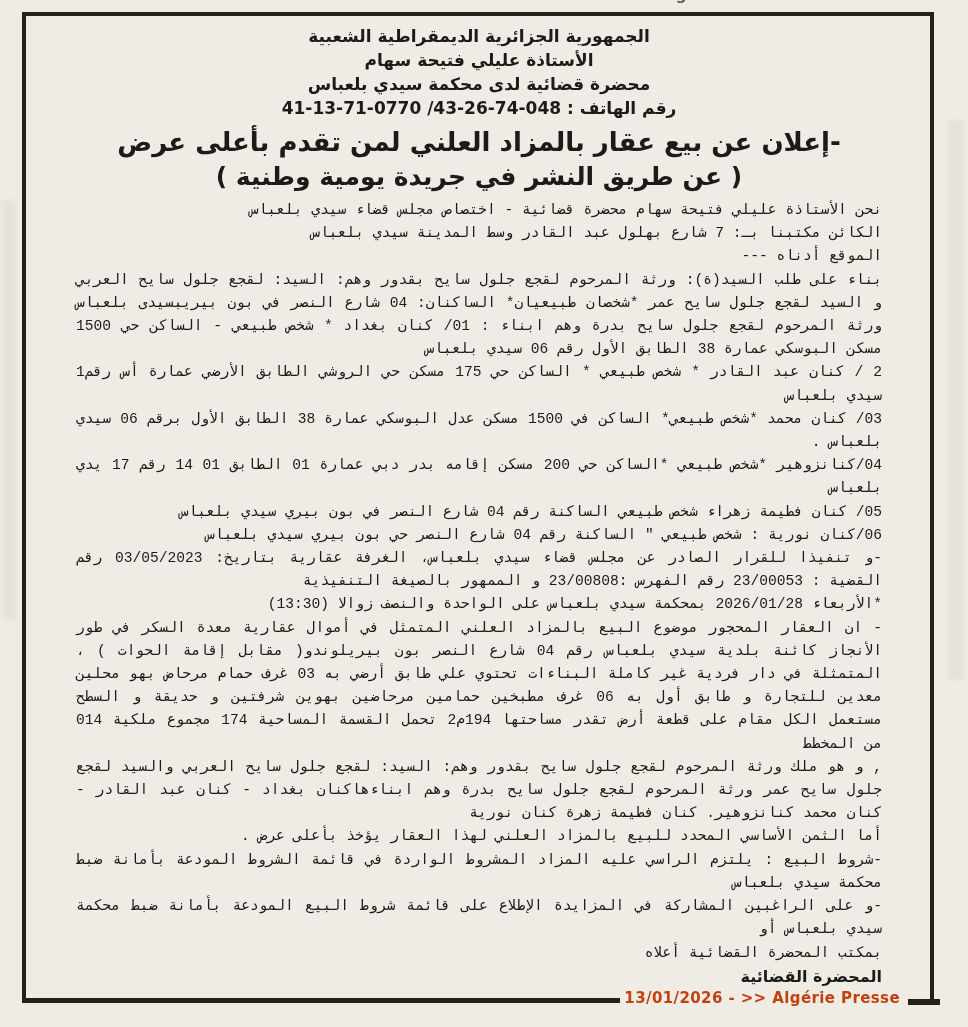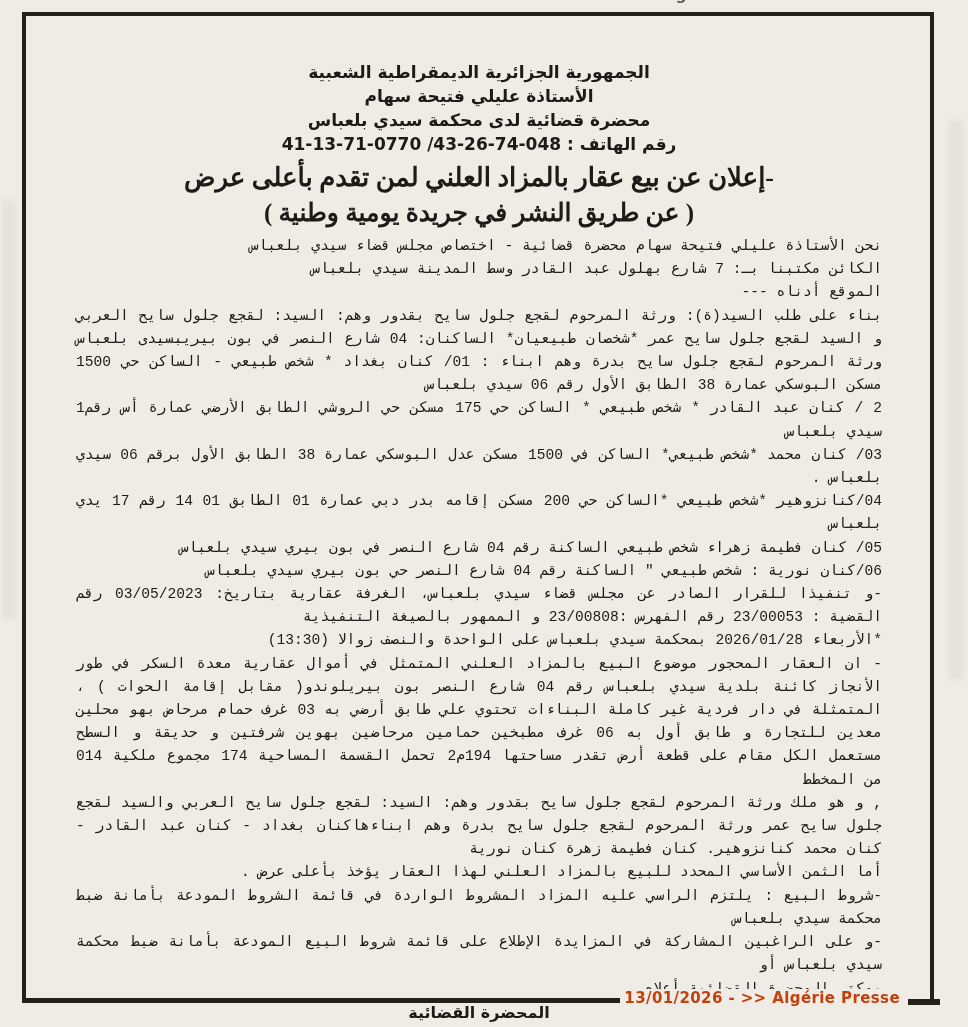--- a/index.html
+++ b/index.html
@@ -28,29 +28,29 @@
     position:absolute; top:989px; right:64px;
     font-size:15px; font-weight:bold; color:#c2410c; letter-spacing:.4px;
     background:#efece6; padding:0 4px; white-space:nowrap;
   }
 
   .doc-inner {
     position:absolute; left:26px; top:16px; width:904px; height:980px;
     box-sizing:border-box; padding:8px 48px 0 50px;
     direction:rtl;
   }
-  .doc-header { text-align:center; font-weight:bold; font-size:17px; line-height:24px;margin-top:36px; }
+  .doc-header { text-align:center; font-weight:bold; font-size:17px; line-height:24px; }
   .doc-header p { margin:0; }
-  .doc-title { text-align:center; font-weight:bold; margin-top:4px;font-family:Liberation Serif, serif; }
+  .doc-title { text-align:center; font-weight:bold; margin-top:4px; }
   .doc-title .t1 { margin:0; font-size:26px; line-height:36px; }
   .doc-title .t2 { margin:0; font-size:25px; line-height:34px; }
   .doc-body { margin-top:5px; font-size:14.6px; line-height:23.2px; text-align:justify;font-family:Liberation Mono, monospace; }
   .doc-body p { margin:0; }
   .doc-body p.center { text-align:right; }
-  .signature { font-weight:bold; font-size:16px; text-align:center; margin-top:2px; }
+  .signature { font-weight:bold; font-size:16px; text-align:right; margin-top:2px; }
 </style>
 </head>
 <body>
 
 <div class="top-clip">
   <span>Algérie Presse</span>
 </div>
 
 <div class="ghost" style="left:2px; top:200px; width:14px; height:420px;"></div>
 <div class="ghost" style="right:4px; top:120px; width:16px; height:560px;"></div>

